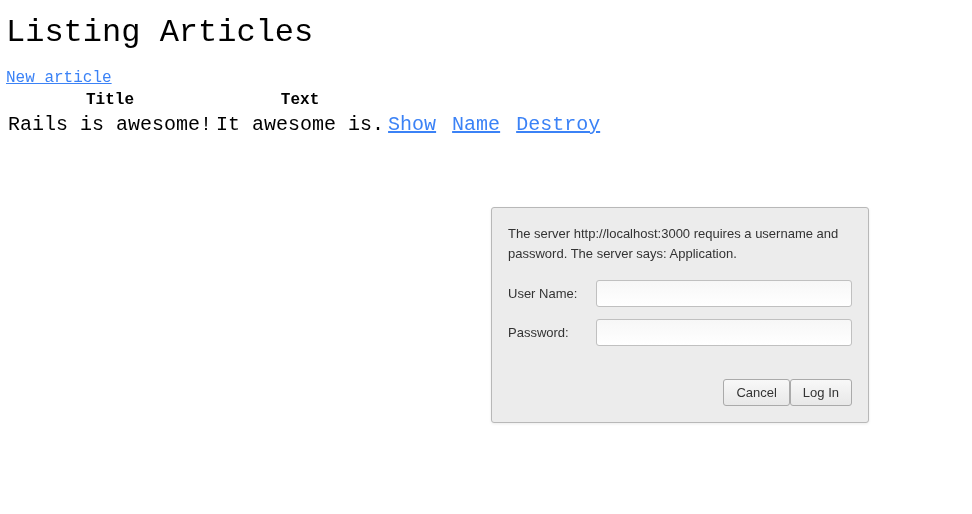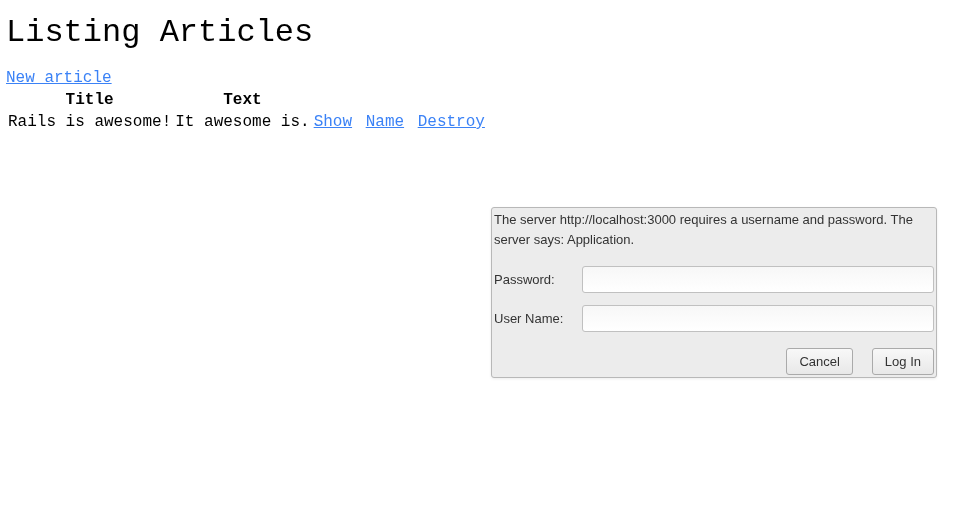--- a/index.html
+++ b/index.html
@@ -27,44 +27,44 @@
     table {
       border-collapse: collapse;
       margin-top: 2px;
     }
     th {
       font-size: 16px;
       font-weight: bold;
       padding: 2px 4px;
     }
     td {
-      font-size: 16px;
+      font-size: 20px;
       padding: 2px 2px;
       vertical-align: top;
     }
     td a {
       margin-right: 0;
     }
     .actions-cell a {
       margin-right: 4px;
       text-decoration: underline;
     }
     .actions-cell a:last-child {
       margin-right: 16px;
     }
 
     .dialog {
       position: absolute;
       left: 491px;
       top: 207px;
-      width: 446px;
+      width: 378px;
       background: #ececec;
       border: 1px solid #b8b8b8;
       border-radius: 3px;
-      padding: 2px;
+      padding: 16px;
       font-family: -apple-system, "Segoe UI", "Helvetica Neue", Arial, sans-serif;
       font-size: 13px;
       color: #333;
       box-shadow: 0 1px 3px rgba(0,0,0,0.08);
     }
     .dialog-message {
       line-height: 1.55;
       margin-bottom: 16px;
     }
     .field-row {
@@ -82,22 +82,22 @@
       height: 27px;
       padding: 3px 6px;
       border: 1px solid #c0c0c0;
       border-radius: 3px;
       background: linear-gradient(#f7f7f7, #fff);
       font-size: 13px;
     }
     .dialog-buttons {
       display: flex;
       justify-content: flex-end;
-      gap: 19px;
-      margin-top: 16px;
+      gap: 0;
+      margin-top: 33px;
     }
     .dialog-buttons button {
       padding: 5px 12px;
       border: 1px solid #aaa;
       border-radius: 3px;
       background: linear-gradient(#f8f8f8, #e8e8e8);
       font-size: 13px;
       cursor: pointer;
       color: #333;
     }
@@ -126,26 +126,26 @@
       <td class="actions-cell">
         <a href="#">Show</a> <a href="#">Name</a> <a href="#">Destroy</a>
       </td>
     </tr>
   </tbody>
 </table>
 
 <div class="dialog">
   <div class="dialog-message">The server http://localhost:3000 requires a username and password. The server says: Application.</div>
   <div class="field-row">
+    <div class="field-label">User Name:</div>
+    <input type="text" style="">
+  </div>
+  <div class="field-row">
     <div class="field-label">Password:</div>
     <input type="password" style="">
-  </div>
-  <div class="field-row">
-    <div class="field-label">User Name:</div>
-    <input type="text" style="">
   </div>
   <div class="dialog-buttons">
     <button>Cancel</button>
     <button>Log In</button>
   </div>
 </div>
 
 
 
 

